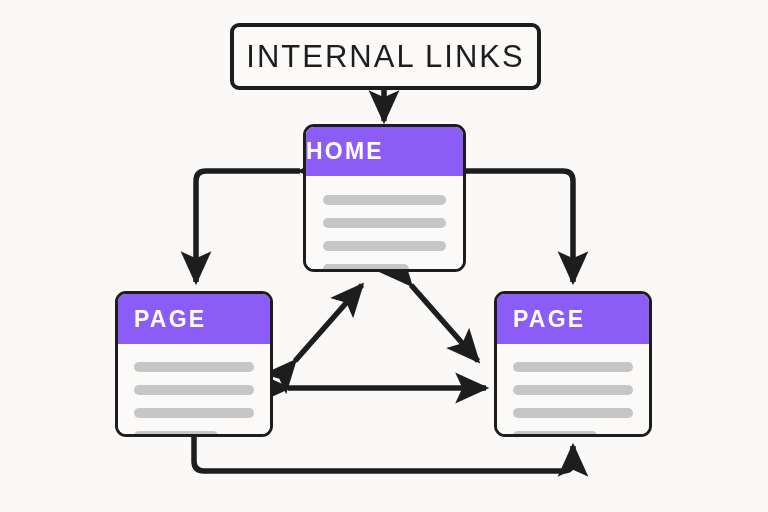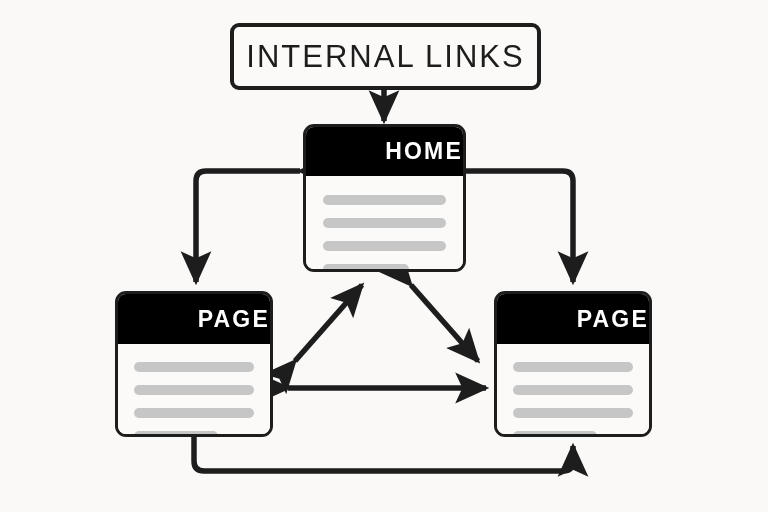--- a/index.html
+++ b/index.html
@@ -55,24 +55,24 @@
   .node {
     position: absolute;
     box-sizing: border-box;
     border: 3px solid #1d1d1d;
     border-radius: 11px;
     background: #fbfaf8;
     overflow: hidden;
     z-index: 3;
   }
   .node-header {
-    background: #000000;
+    background: #8b5cf6;
     display: flex;
     align-items: center;
-    justify-content: flex-end;
+    justify-content: flex-start;
     box-sizing: border-box;
   }
   .node-title {
     color: #ffffff;
     font-weight: 700;
     letter-spacing: 2.2px;
     white-space: nowrap;
   }
   .node-body {
     background: #fbfaf8;
@@ -95,21 +95,21 @@
   }
   #node-home .node-header { height: 49px; }
   #node-home .node-title { font-size: 23px; }
   #node-home .node-body { padding: 19px 17px 0 17px; }
   #node-home .bar { height: 10px; margin-bottom: 13px; }
 
   
   .node-page { top: 291px; width: 158px; height: 146px; }
   #node-page-left  { left: 115px; }
   #node-page-right { left: 494px; }
-  .node-page .node-header { height: 50px; }
+  .node-page .node-header { height: 50px; padding-left: 16px; }
   .node-page .node-title { font-size: 23px; }
   .node-page .node-body { padding: 18px 16px 0 16px; }
   .node-page .bar { height: 10px; margin-bottom: 13px; }
 
   .bar-short { width: 70%; }
 </style>
 </head>
 <body>
 
 <div id="canvas">

